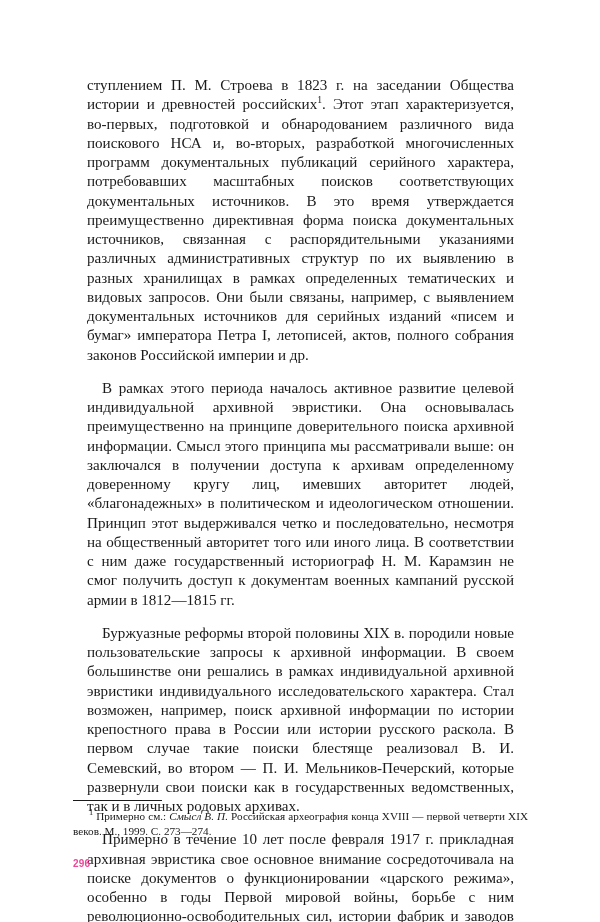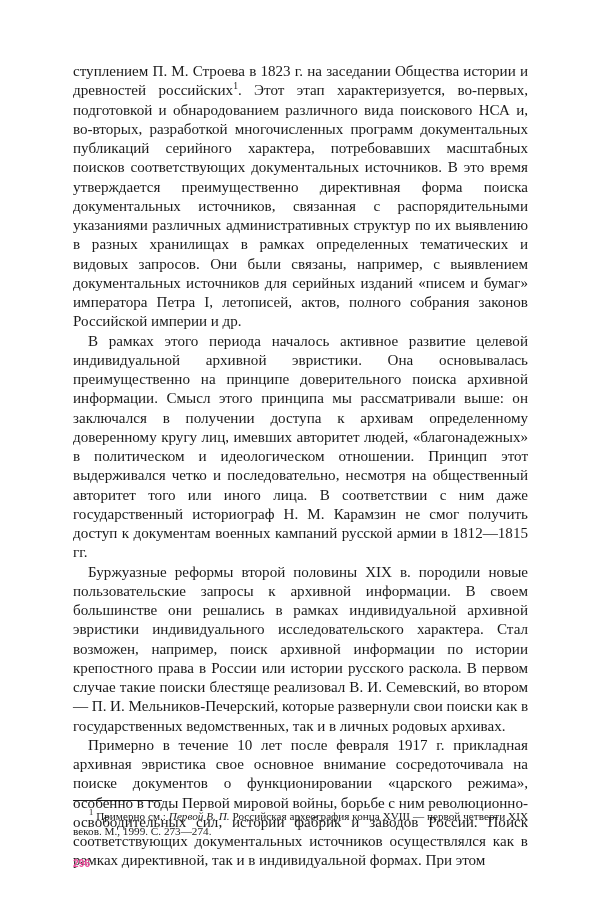--- a/index.html
+++ b/index.html
@@ -29,21 +29,21 @@
 
   
   .textblock {
     position: absolute;
     left: 73px;
     top: 62px;
     width: 455px;
   }
 
   .para {
-    margin: 0;
+    margin: 14px;
     font-size: 15.1px;
     line-height: 19.25px;
     text-align: justify;
     text-justify: inter-word;
     text-indent: 15px;
     hyphens: manual;
     word-spacing: -0.1px;
   }
   .para.first {
     text-indent: 0;
@@ -112,18 +112,18 @@
     <p class="para">В рамках этого периода началось активное развитие целевой индивидуальной архивной эвристики. Она основывалась преимущественно на принципе доверительного поиска архивной информации. Смысл этого принципа мы рассматривали выше: он заключался в получении доступа к архивам определенному доверенному кругу лиц, имевших авторитет людей, «благонадежных» в политическом и идеологическом отношении. Принцип этот выдерживался четко и последовательно, несмотря на общественный авторитет того или иного лица. В соответствии с ним даже государственный историограф Н. М. Карамзин не смог получить доступ к документам военных кампаний русской армии в 1812—1815 гг.</p>
 
     <p class="para">Буржуазные реформы второй половины XIX в. породили новые пользовательские запросы к архивной информации. В своем большинстве они решались в рамках индивидуальной архивной эвристики индивидуального исследовательского характера. Стал возможен, например, поиск архивной информации по истории крепостного права в России или истории русского раскола. В первом случае такие поиски блестяще реализовал В. И. Семевский, во втором — П. И. Мельников-Печерский, которые развернули свои поиски как в государственных ведомственных, так и в личных родовых архивах.</p>
 
     <p class="para">Примерно в течение 10 лет после февраля 1917 г. прикладная архивная эвристика свое основное внимание сосредоточивала на поиске документов о функционировании «царского режима», особенно в годы Первой мировой войны, борьбе с ним революционно-освободительных сил, истории фабрик и заводов России. Поиск соответствующих документальных источников осуществлялся как в рамках директивной, так и в индивидуальной формах. При этом</p>
 
   </div>
 
   <div class="footnote-zone">
     <hr class="fn-rule">
-    <p class="footnote"><span class="fn-num">1</span><span>Примерно см.: </span><span class="fn-author">Первой В. П.</span><span> Российская археография конца XVIII — первой четверти XIX веков. М., 1999. С. 273—274.</span></p>
+    <p class="footnote"><span class="fn-num">1</span><span>Примерно см.: </span><span class="fn-author">Смысл В. П.</span><span> Российская археография конца XVIII — первой четверти XIX веков. М., 1999. С. 273—274.</span></p>
   </div>
 
   <div class="folio">296</div>
 
 </div>
 
 </body></html>

